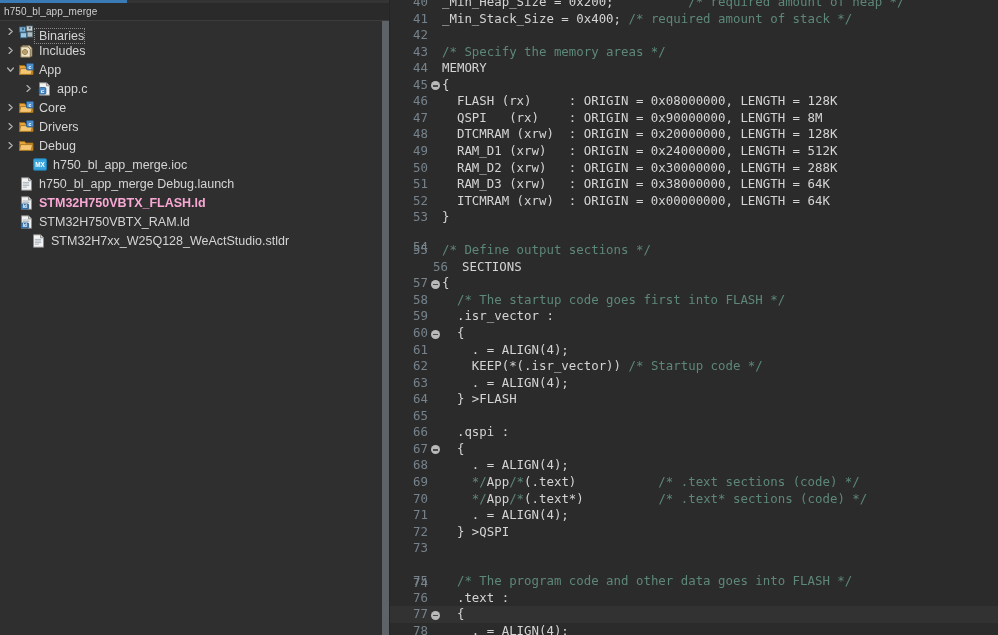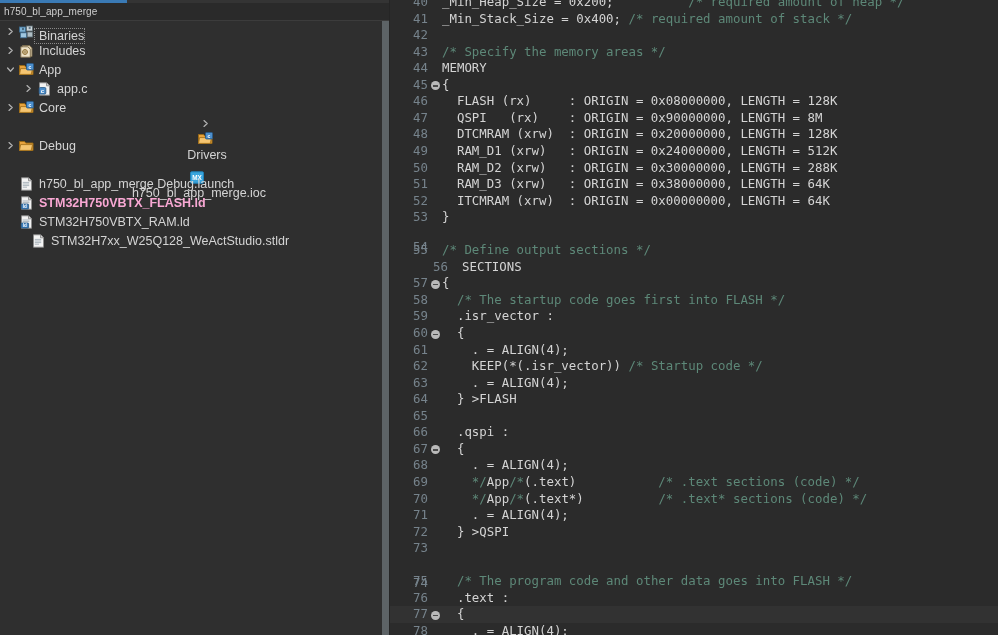--- a/index.html
+++ b/index.html
@@ -209,21 +209,21 @@
           <span class="ico">
             <svg width="15" height="14" viewBox="0 0 15 14">
         <path d="M0.5 2.5h5l1.3 1.6H14v7.4H0.5z" fill="#e8a33d" stroke="#9a6a16" stroke-width="1"></path>
         <path d="M1.6 5.6h12L12.2 11.4H0.5z" fill="#f5c571" stroke="#9a6a16" stroke-width=".8"></path>
         <rect x="7.5" y="0.5" width="7" height="6.4" rx="1" fill="#4d8fcc" stroke="#2b5b88" stroke-width="1"></rect>
         <text x="11" y="5.6" font-size="5" font-family="'Liberation Sans',sans-serif" fill="#ffffff" text-anchor="middle" font-weight="bold">c</text>
       </svg>
           </span>
           <span class="lbl">Core</span>
         </div>
-        <div class="row" style="padding-left: 20px; flex-direction: column;">
+        <div class="row" style="padding-left: 4px;">
           <span class="twisty">
             <svg width="9" height="9" viewBox="0 0 9 9">
               <path d="M3 1.6L6.2 4.5L3 7.4" fill="none" stroke="#b0b0b0" stroke-width="1.3" stroke-linecap="round" stroke-linejoin="round"></path>
             </svg>
           </span>
           <span class="ico">
             <svg width="15" height="14" viewBox="0 0 15 14">
         <path d="M0.5 2.5h5l1.3 1.6H14v7.4H0.5z" fill="#e8a33d" stroke="#9a6a16" stroke-width="1"></path>
         <path d="M1.6 5.6h12L12.2 11.4H0.5z" fill="#f5c571" stroke="#9a6a16" stroke-width=".8"></path>
         <rect x="7.5" y="0.5" width="7" height="6.4" rx="1" fill="#4d8fcc" stroke="#2b5b88" stroke-width="1"></rect>
@@ -239,21 +239,21 @@
             </svg>
           </span>
           <span class="ico">
             <svg width="15" height="14" viewBox="0 0 15 14">
         <path d="M0.5 2.5h5l1.3 1.6H14v7.4H0.5z" fill="#e8a33d" stroke="#9a6a16" stroke-width="1"></path>
         <path d="M1.6 5.6h12L12.2 11.4H0.5z" fill="#f5c571" stroke="#9a6a16" stroke-width=".8"></path>
       </svg>
           </span>
           <span class="lbl">Debug</span>
         </div>
-        <div class="row" style="padding-left: 4px; flex-direction: column;">
+        <div class="row" style="padding-left: 18px;">
           <span class="twisty"></span>
           <span class="ico">
             <svg width="14" height="13" viewBox="0 0 14 13">
         <rect x="0.5" y="0.8" width="13" height="11.4" rx="1" fill="#3aa5dc" stroke="#1f7fb5" stroke-width="1"></rect>
         <text x="7" y="8.6" font-size="6.4" font-family="'Liberation Sans',sans-serif" fill="#ffffff" text-anchor="middle" font-weight="bold">MX</text>
       </svg>
           </span>
           <span class="lbl">h750_bl_app_merge.ioc</span>
         </div>
         <div class="row" style="padding-left: 4px;">

